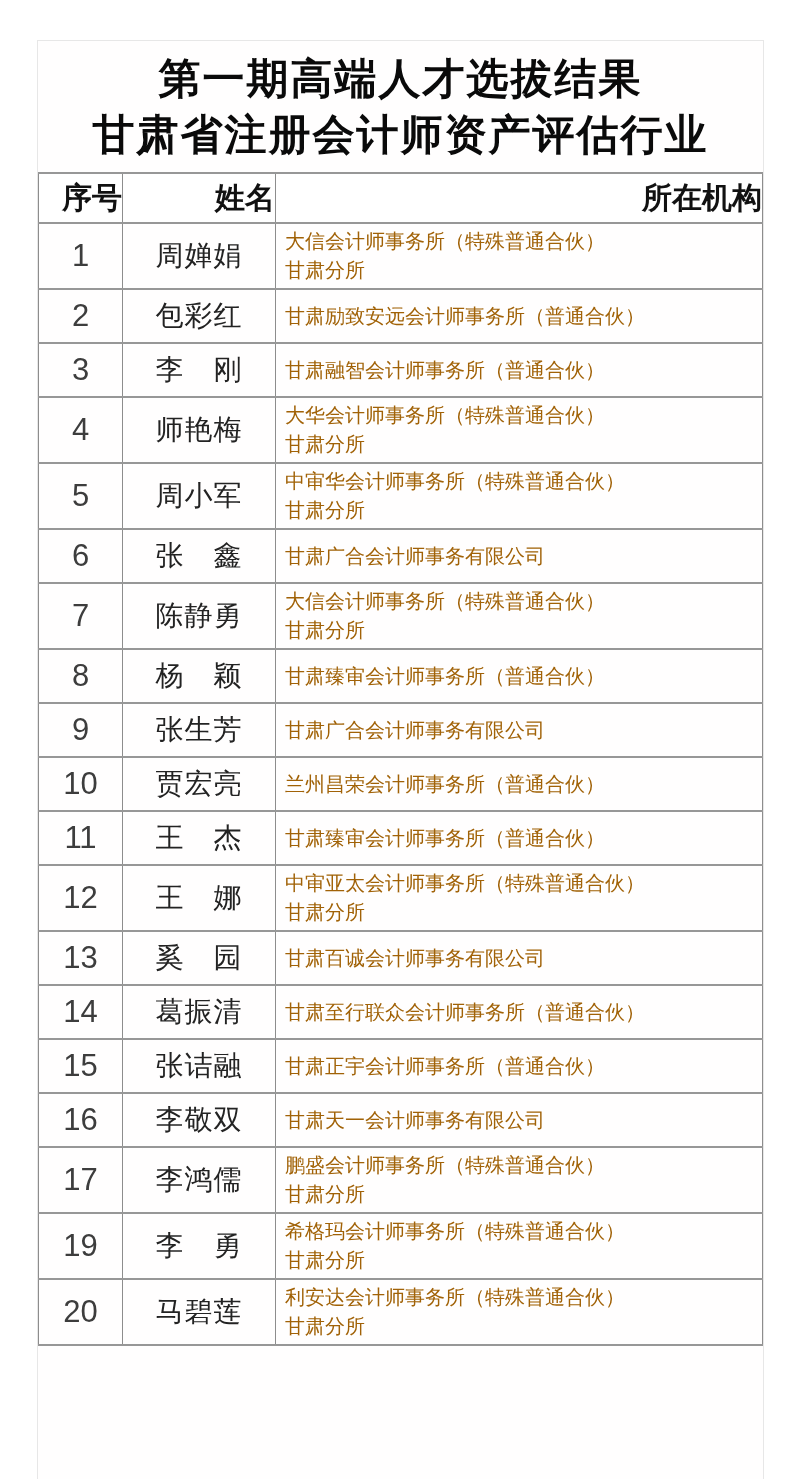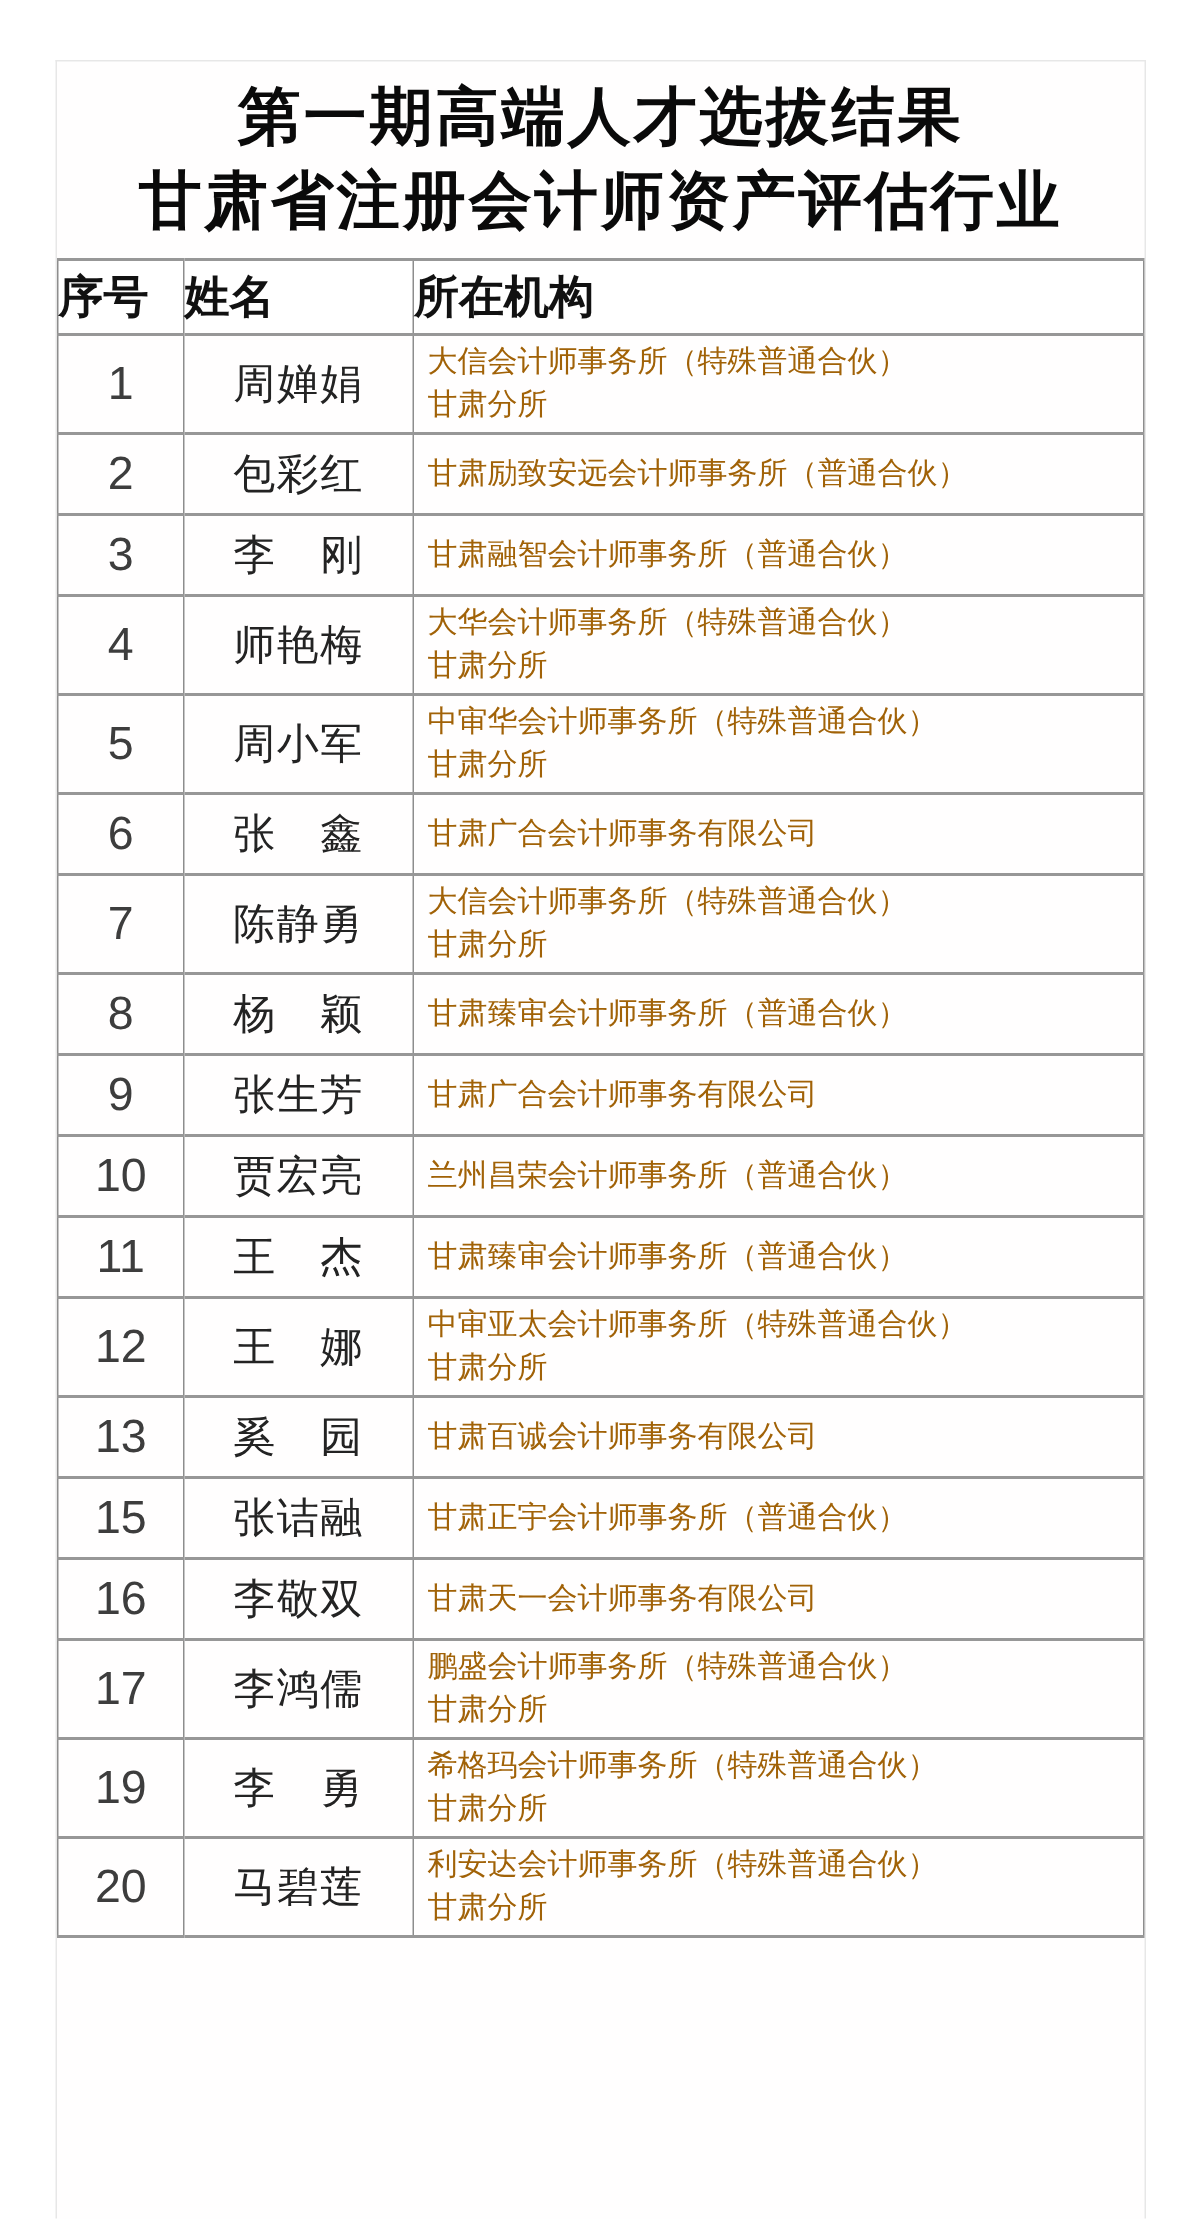--- a/index.html
+++ b/index.html
@@ -42,21 +42,21 @@
     border-left: 1px solid #8d8d8d;
     border-right: 1px solid #8d8d8d;
     vertical-align: middle;
   }
   th {
     height: 50px;
     font-family: "Liberation Sans", sans-serif;
     font-weight: 700;
     font-size: 30px;
     color: #111111;
-    text-align: left;
+    text-align: right;
     background: #ffffff;
   }
   tr.single { height: 54px; }
   tr.double { height: 66px; }
   td.c-no {
     text-align: center;
     font-family: "Liberation Sans", sans-serif;
     font-weight: 400;
     font-size: 31px;
     color: #3d3d3d;
@@ -192,20 +192,27 @@
           </td>
         </tr>
         <tr class="single">
           <td class="c-no">13</td>
           <td class="c-name">奚　园</td>
           <td class="c-org">
             <div class="org-line">甘肃百诚会计师事务有限公司</div>
           </td>
         </tr>
         <tr class="single">
+          <td class="c-no">14</td>
+          <td class="c-name">葛振清</td>
+          <td class="c-org">
+            <div class="org-line">甘肃至行联众会计师事务所（普通合伙）</div>
+          </td>
+        </tr>
+        <tr class="single">
           <td class="c-no">15</td>
           <td class="c-name">张诘融</td>
           <td class="c-org">
             <div class="org-line">甘肃正宇会计师事务所（普通合伙）</div>
           </td>
         </tr>
         <tr class="single">
           <td class="c-no">16</td>
           <td class="c-name">李敬双</td>
           <td class="c-org">

